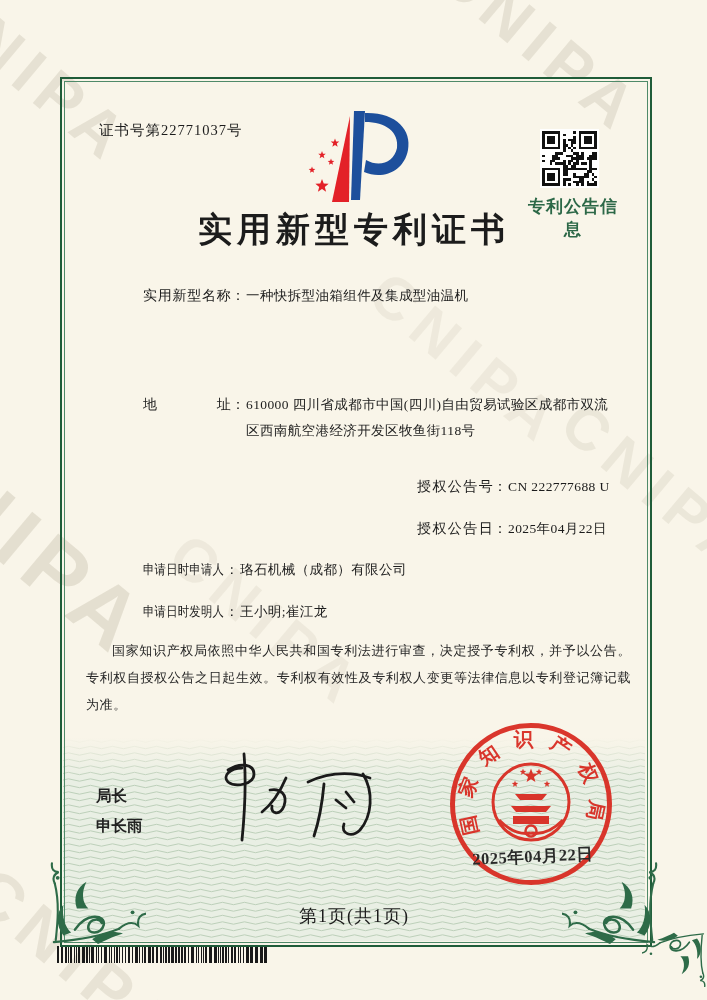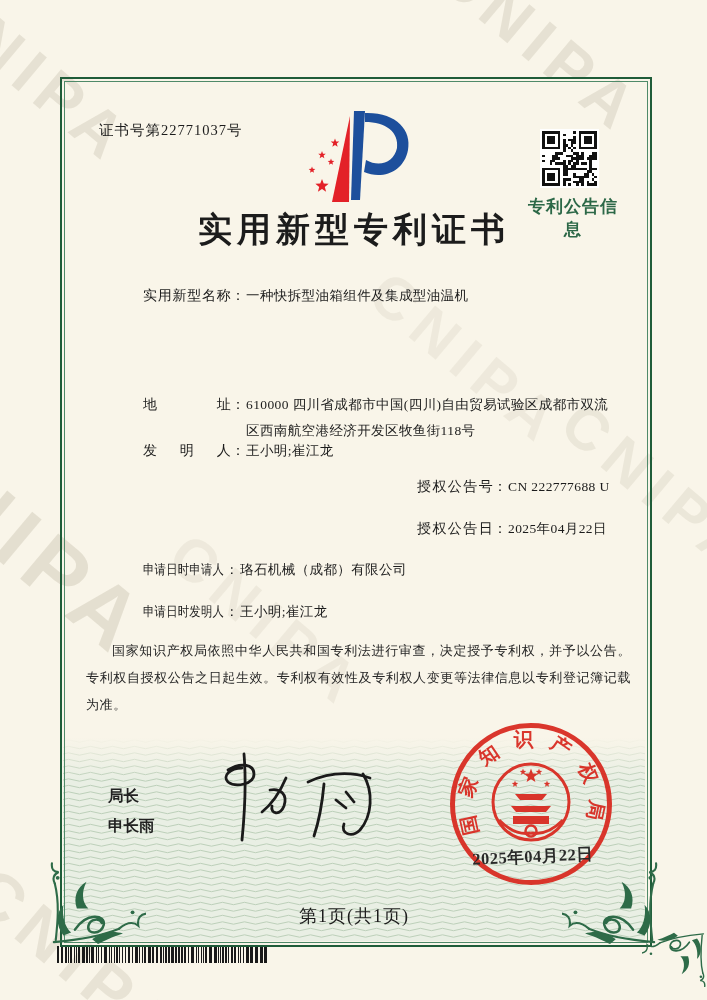--- a/index.html
+++ b/index.html
@@ -59,21 +59,21 @@
   .row-sm{font-size:13.5px;}
   .row-sm .lab{width:82px;text-align:left;text-align-last:auto;white-space:nowrap;
                transform:scaleX(.84);transform-origin:left center;}
   .row-appf{top:557px;}
   .row-invf{top:599px;}
 
   .statement{position:absolute;left:86px;top:637px;width:545px;margin:0;font-size:13px;
              line-height:27px;letter-spacing:.6px;text-indent:2em;text-align:justify;
              color:#262626;z-index:2;}
 
-  .sig-title,.sig-name{position:absolute;left:108px;
+  .sig-title,.sig-name{position:absolute;left:96px;
              font-family:"Liberation Sans","DejaVu Sans",sans-serif;
              font-weight:bold;font-size:15.5px;line-height:20px;color:#222;z-index:5;}
   .sig-title{top:786px;}
   .sig-name{top:816px;}
   .signature{position:absolute;left:200px;top:748px;z-index:5;}
 
   .seal{position:absolute;left:449px;top:722px;z-index:6;opacity:.93;}
   .seal-ring-text{font-family:"Liberation Serif","DejaVu Serif",serif;font-weight:bold;}
 
   .footerpage{position:absolute;left:60px;top:908px;width:588px;text-align:center;
@@ -343,23 +343,20 @@
   <div class="qr-caption">专利公告信息</div>
 
   <h1 class="title">实用新型专利证书</h1>
 
   <div class="row row-name">
     <span class="lab">实用新型名称</span><span class="sep">：</span><span class="val">一种快拆型油箱组件及集成型油温机</span>
   </div>
   <div class="row row-address">
     <span class="lab">地址</span><span class="sep">：</span><span class="val">610000 四川省成都市中国(四川)自由贸易试验区成都市双流区西南航空港经济开发区牧鱼街118号</span>
   </div>
-  <div class="row row-inventor">
-    <span class="lab">发明人</span><span class="sep">：</span><span class="val">王小明;崔江龙</span>
-  </div>
   <div class="row row-r row-grantno">
     <span class="lab">授权公告号</span><span class="sep">：</span><span class="val">CN 222777688 U</span>
   </div>
   <div class="row row-r row-grantdate">
     <span class="lab">授权公告日</span><span class="sep">：</span><span class="val">2025年04月22日</span>
   </div>
   <div class="row row-sm row-appf">
     <span class="lab">申请日时申请人</span><span class="sep">：</span><span class="val">珞石机械（成都）有限公司</span>
   </div>
   <div class="row row-sm row-invf">

